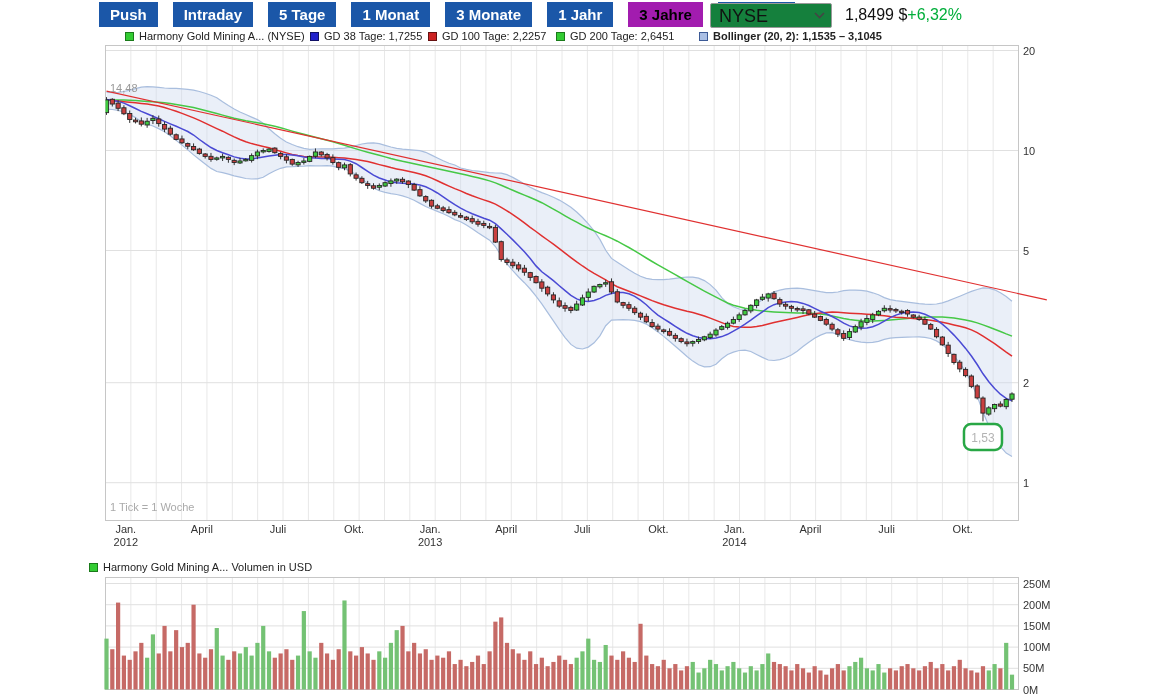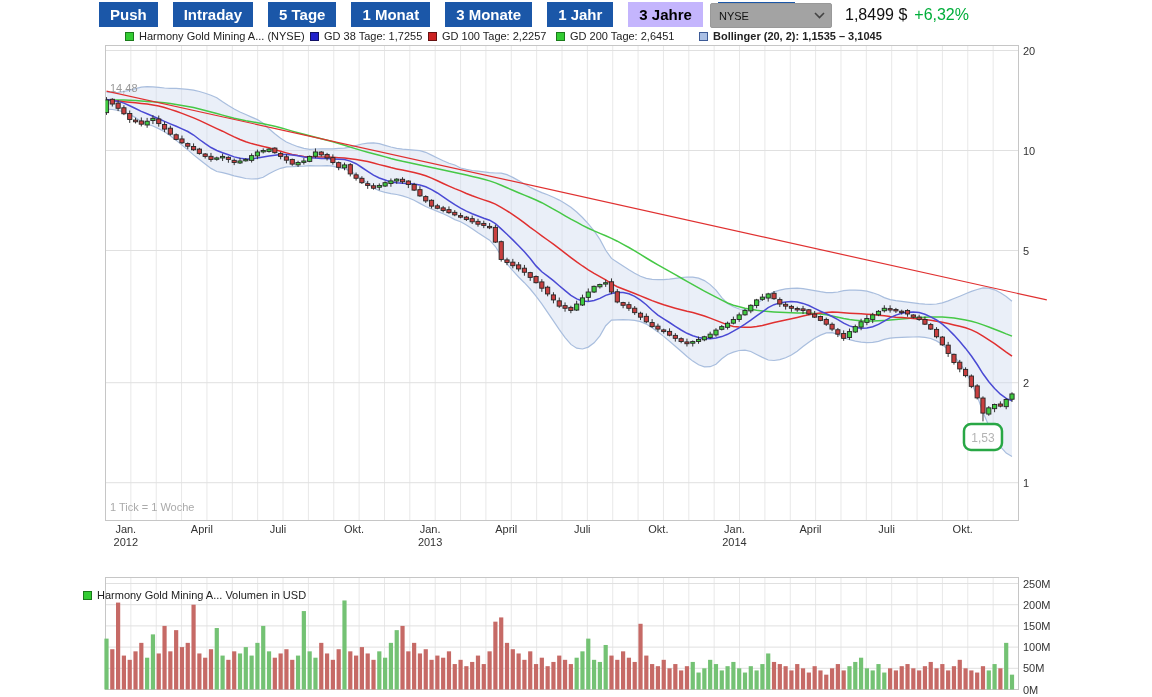--- a/index.html
+++ b/index.html
@@ -2,29 +2,29 @@
 <html><head>
 <meta charset="utf-8">
 <style>
   html,body{margin:0;padding:0;background:#fff;}
   body{font-family:"Liberation Sans",sans-serif;}
   .page{position:relative;width:1152px;height:697px;overflow:hidden;background:#fff;}
   #chart-svg{position:absolute;left:0;top:0;z-index:1;}
   .toolbar{position:absolute;left:99px;top:2px;display:flex;gap:15px;z-index:2;}
   .tab{height:25px;line-height:25px;padding:0 11px;background:#1b57a8;color:#fff;
        font-size:15px;font-weight:bold;cursor:pointer;white-space:nowrap;}
-  .tab.selected{background:#c4b5fd;color:#000;}
+  .tab.selected{background:#a21caf;color:#000;}
   .exchange-wrap{position:absolute;left:710px;top:3px;z-index:3;}
-  .exchange-wrap select{width:122px;height:25px;font-size:11px;border:1px solid #999;
-       background:#a3a3a3;border-radius:2px;padding:0 24px 0 8px;color:#111;
+  .exchange-wrap select{width:122px;height:25px;font-size:18px;border:1px solid #999;
+       background:#15803d;border-radius:2px;padding:0 24px 0 8px;color:#111;
        appearance:none;-webkit-appearance:none;-moz-appearance:none;
        font-family:"Liberation Sans",sans-serif;}
   .chev{position:absolute;right:7px;top:9px;pointer-events:none;line-height:0;}
   .quote{position:absolute;left:845px;top:6px;font-size:16px;color:#111;z-index:2;white-space:nowrap;}
-  .quote .chg{color:#00ae3a;margin-left:7px;}
+  .quote .chg{color:#00ae3a;}
   .legend-item{position:absolute;top:30px;font-size:11px;color:#222;
        display:flex;align-items:center;z-index:2;white-space:nowrap;}
   .legend-item.vol{top:561px;}
   .sq{width:9px;height:9px;display:inline-block;margin-right:5px;box-sizing:border-box;}
 </style>
 </head>
 <body>
 
 <div class="page">
   <svg id="chart-svg" width="1152" height="697" viewBox="0 0 1152 697">
@@ -687,18 +687,18 @@
       <div class="legend-item" style="left: 540px; padding-left: 16px;">
         <span class="sq" style="background: rgb(51, 204, 51); border: 1px solid rgb(26, 122, 26);"></span>
         <span>GD 200 Tage: 2,6451</span>
       </div>
       <div class="legend-item" style="left: 699px; font-weight: bold;">
         <span class="sq" style="background: rgb(170, 191, 228); border: 1px solid rgb(60, 90, 150);"></span>
         <span>Bollinger (20, 2): 1,1535 – 3,1045</span>
       </div>
     </div>
   <div id="legend-vol">
-      <div class="legend-item vol" style="left: 83px; margin-top: 28px;">
+      <div class="legend-item vol" style="left: 89px;">
         <span class="sq" style="background: rgb(51, 204, 51); border: 1px solid rgb(26, 122, 26);"></span>
         <span>Harmony Gold Mining A... Volumen in USD</span>
       </div>
     </div>
 </div>
 
 </body></html>

